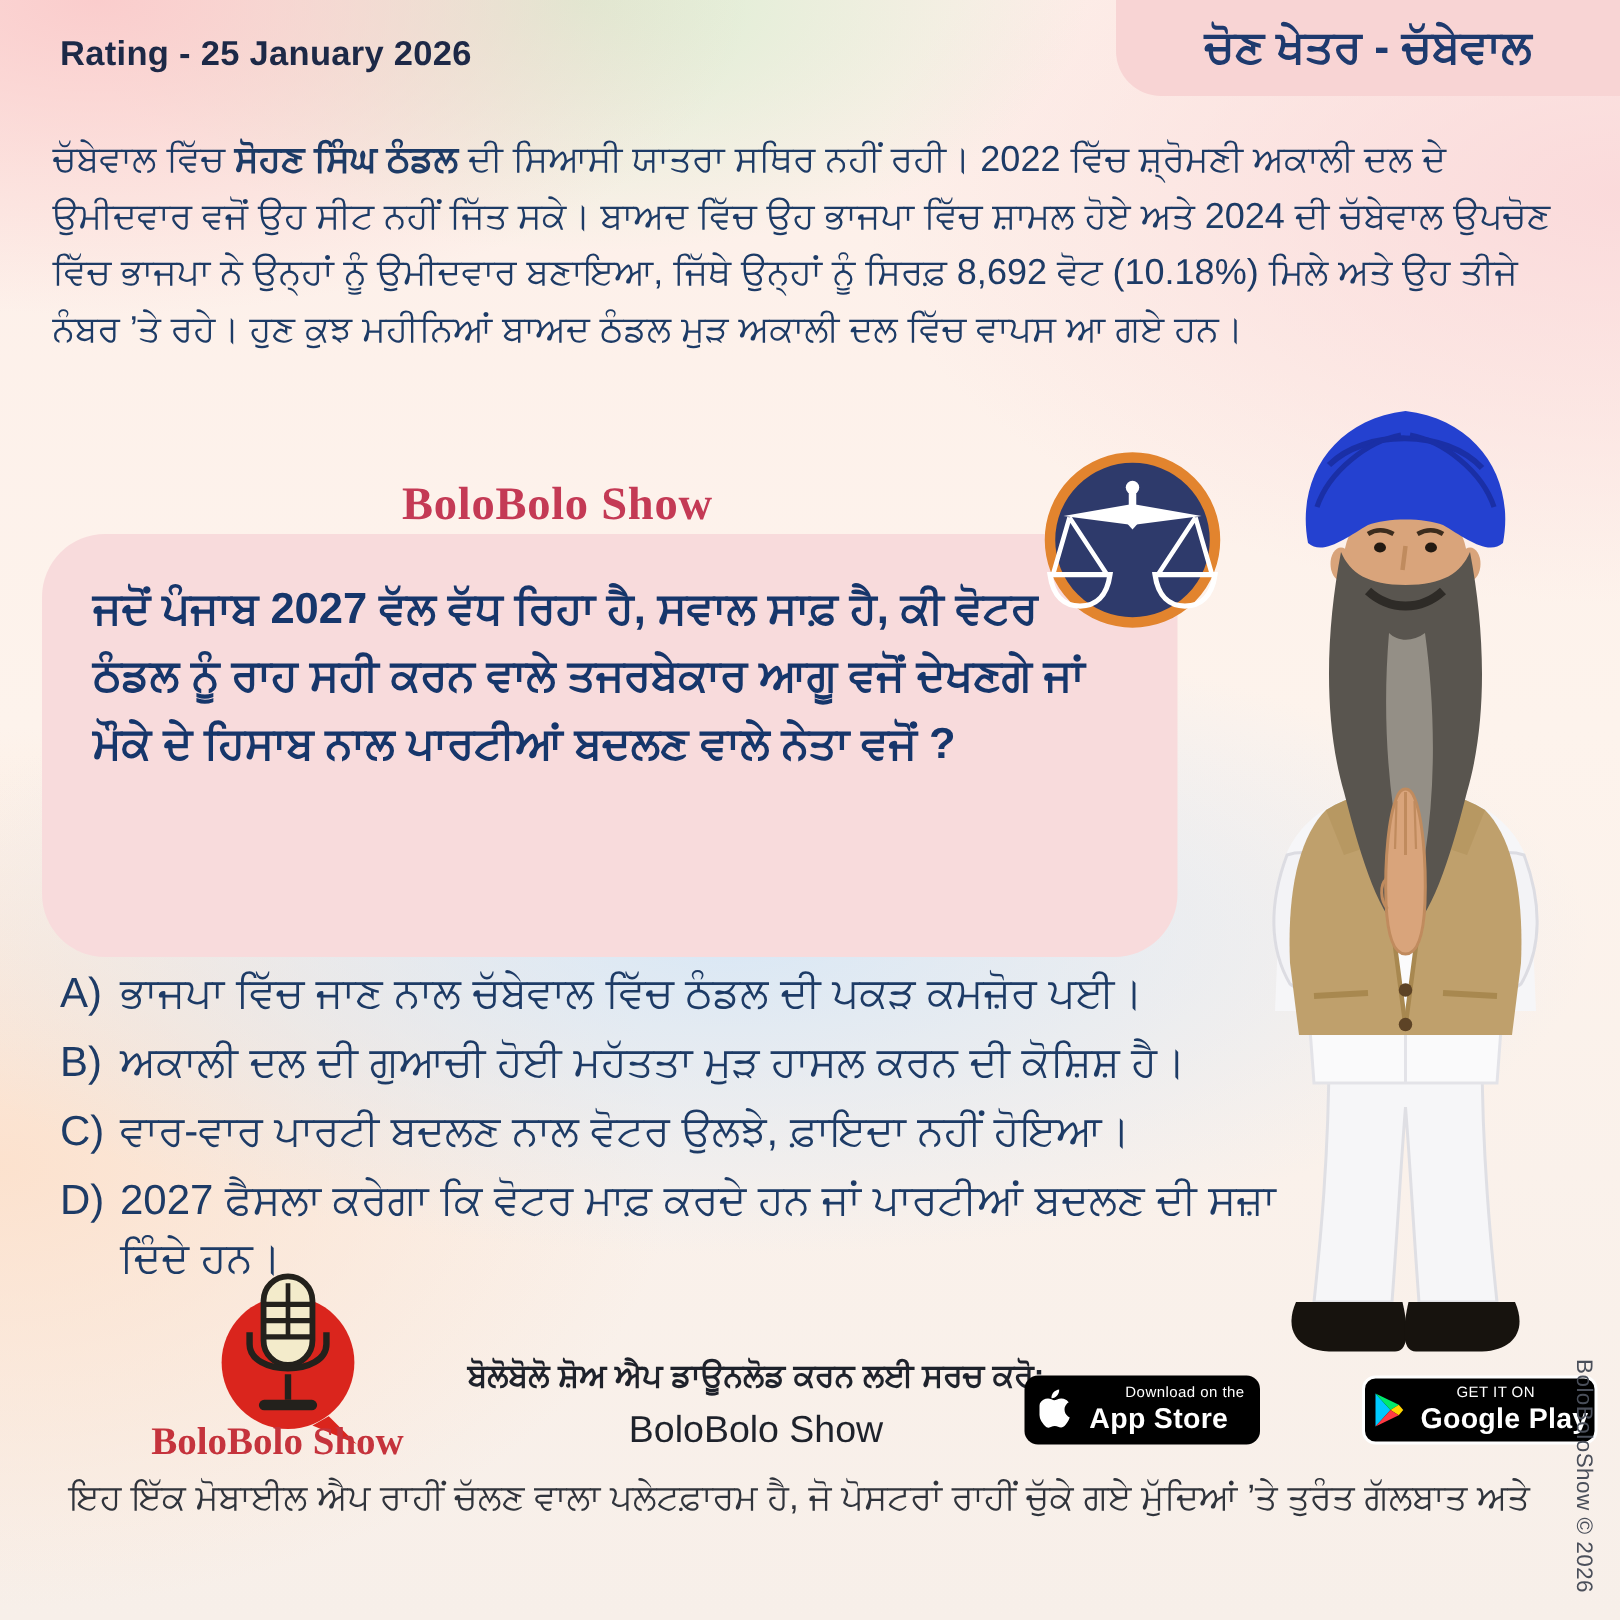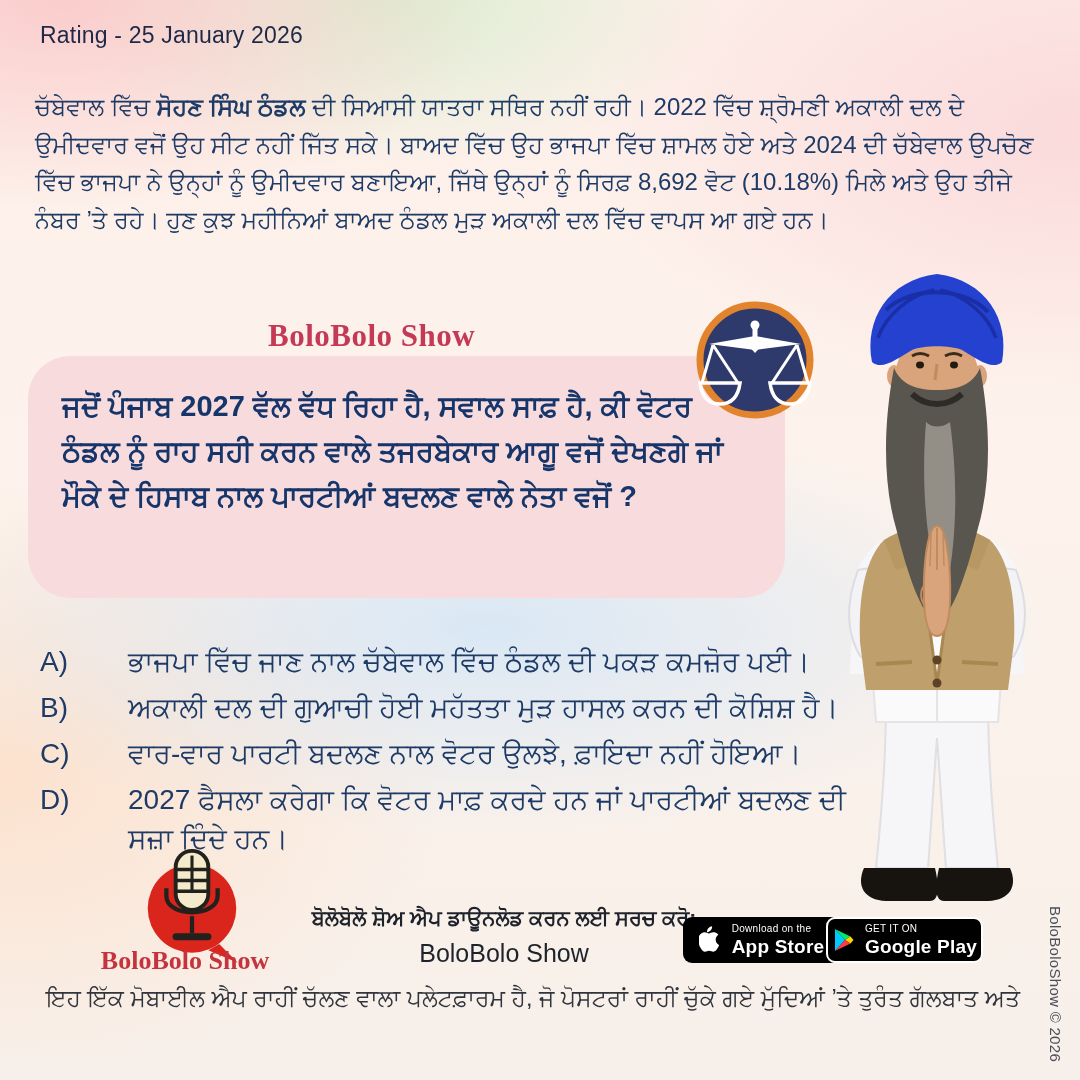--- a/index.html
+++ b/index.html
@@ -8,67 +8,68 @@
     position:relative; width:1080px; height:1080px; overflow:hidden;
     font-family:"Liberation Sans","DejaVu Sans",sans-serif;
     background:
       radial-gradient(ellipse 620px 300px at 6% 0%,   rgba(250,203,203,.95), rgba(250,203,203,0) 70%),
       radial-gradient(ellipse 480px 240px at 36% 0%,  rgba(213,238,206,.85), rgba(213,238,206,0) 70%),
       radial-gradient(ellipse 700px 380px at 100% 12%,rgba(250,214,216,.85), rgba(250,214,216,0) 72%),
       radial-gradient(ellipse 820px 300px at 45% 58%, rgba(206,228,248,.75), rgba(206,228,248,0) 70%),
       radial-gradient(ellipse 640px 420px at 0% 72%,  rgba(252,224,203,.9),  rgba(252,224,203,0) 70%),
       linear-gradient(180deg,#fdefe9 0%,#fdf3ec 45%,#f7efe9 100%);
   }
-  .rating { position:absolute; left:40px; top:22px; font-size:23px; font-weight:400;
+  .rating { position:absolute; left:40px; top:22px; font-size:23px; font-weight:700;
     color:#1d2947; letter-spacing:.2px; }
   .constituency-badge { position:absolute; right:0; top:0; width:336px; height:64px;
     background:#f8d4d4; border-radius:0 0 0 30px; display:flex; align-items:center;
     justify-content:center; font-size:30px; font-weight:700; color:#1e3a6e; white-space:nowrap; }
   .intro { position:absolute; left:35px; top:88px; width:1012px; font-size:24px;
     line-height:37.5px; color:#1d3b66; }
   .intro b { font-weight:700; }
   .show-title { position:absolute; left:268px; top:318px;
     font-family:"Liberation Serif","DejaVu Serif",serif; font-size:31px; font-weight:700;
     color:#c43a55; letter-spacing:.5px; }
-  .question-card { position:absolute; left:28px; top:356px; width:757px; height:242px;
+  .question-card { position:absolute; left:28px; top:356px; width:757px; height:282px;
     background:#f8dbdc; border-radius:42px; }
   .question-text { position:absolute; left:34px; top:28px; width:670px; font-size:29px;
     font-weight:700; line-height:45px; color:#16366b; }
   .scales-badge { position:absolute; left:692px; top:297px; width:126px; height:126px; }
   .person { position:absolute; left:828px; top:270px; width:218px; height:640px; }
   .options { position:absolute; left:40px; top:642px; width:838px; }
   .option-row { display:flex; font-size:28px; line-height:39px; color:#1d3b66; margin-bottom:7px; }
   .option-label { flex:0 0 40px; }
-  .option-text { flex:1;margin-left:48px; }
+  .option-text { flex:1; }
   .mic-logo { position:absolute; left:126px; top:846px; width:132px; height:117px; }
   .logo-wordmark { position:absolute; left:78px; top:946px; width:214px; text-align:center;
     font-family:"Liberation Serif","DejaVu Serif",serif; font-size:26px; font-weight:700; color:#c5333c; }
   .search-block { position:absolute; left:288px; top:906px; width:432px; text-align:center; color:#1e222b; }
   .search-prompt { font-size:21px; font-weight:600; }
   .search-term { font-size:25px; font-weight:500; margin-top:9px; }
   .store-badge { position:absolute; top:917px; width:157px; height:46px; background:#000;
     border-radius:9px; display:flex; align-items:center; justify-content:center; gap:9px; color:#fff; }
   .store-badge.app-store { left:683px; }
-  .store-badge.google-play { left:826px; border:2px solid #fff; }
+  .store-badge.google-play { left:908px; border:2px solid #fff; }
   .badge-text { display:flex; flex-direction:column; line-height:1; text-align:left; }
-  .badge-small { font-size:10px; letter-spacing:.3px; }
+  .badge-small { font-size:10px; letter-spacing:.3px;margin-left:24px; }
   .badge-big { font-size:19px; font-weight:600; margin-top:3px; letter-spacing:.2px; }
   .app-description { position:absolute; left:20px; top:980px; width:1026px; text-align:center;
     font-size:23.5px; line-height:36px; color:#30343c; }
   .copyright { position:absolute; left:1064px; top:906px; transform:rotate(90deg);
     transform-origin:0 0; font-size:15px; color:#4a4f5a; white-space:nowrap; letter-spacing:.3px; }
   .reference-note { position:absolute; right:33px; top:1056px; font-size:17px; color:#b2625f; }
 </style>
 </head>
 <body>
 
 <div class="poster">
 
   <div class="rating">Rating - 25 January 2026</div>
 
+  <div class="constituency-badge">ਚੋਣ ਖੇਤਰ - ਚੱਬੇਵਾਲ</div>
 
   <p class="intro"><span>ਚੱਬੇਵਾਲ ਵਿੱਚ </span><b>ਸੋਹਣ ਸਿੰਘ ਠੰਡਲ</b><span> ਦੀ ਸਿਆਸੀ ਯਾਤਰਾ ਸਥਿਰ ਨਹੀਂ ਰਹੀ। 2022 ਵਿੱਚ ਸ਼੍ਰੋਮਣੀ ਅਕਾਲੀ ਦਲ ਦੇ ਉਮੀਦਵਾਰ ਵਜੋਂ ਉਹ ਸੀਟ ਨਹੀਂ ਜਿੱਤ ਸਕੇ। ਬਾਅਦ ਵਿੱਚ ਉਹ ਭਾਜਪਾ ਵਿੱਚ ਸ਼ਾਮਲ ਹੋਏ ਅਤੇ 2024 ਦੀ ਚੱਬੇਵਾਲ ਉਪਚੋਣ ਵਿੱਚ ਭਾਜਪਾ ਨੇ ਉਨ੍ਹਾਂ ਨੂੰ ਉਮੀਦਵਾਰ ਬਣਾਇਆ, ਜਿੱਥੇ ਉਨ੍ਹਾਂ ਨੂੰ ਸਿਰਫ਼ 8,692 ਵੋਟ (10.18%) ਮਿਲੇ ਅਤੇ ਉਹ ਤੀਜੇ ਨੰਬਰ ’ਤੇ ਰਹੇ। ਹੁਣ ਕੁਝ ਮਹੀਨਿਆਂ ਬਾਅਦ ਠੰਡਲ ਮੁੜ ਅਕਾਲੀ ਦਲ ਵਿੱਚ ਵਾਪਸ ਆ ਗਏ ਹਨ।</span></p>
 
   <div class="show-title">BoloBolo Show</div>
 
   <div class="question-card">
     <div class="question-text">ਜਦੋਂ ਪੰਜਾਬ 2027 ਵੱਲ ਵੱਧ ਰਿਹਾ ਹੈ, ਸਵਾਲ ਸਾਫ਼ ਹੈ, ਕੀ ਵੋਟਰ ਠੰਡਲ ਨੂੰ ਰਾਹ ਸਹੀ ਕਰਨ ਵਾਲੇ ਤਜਰਬੇਕਾਰ ਆਗੂ ਵਜੋਂ ਦੇਖਣਗੇ ਜਾਂ ਮੌਕੇ ਦੇ ਹਿਸਾਬ ਨਾਲ ਪਾਰਟੀਆਂ ਬਦਲਣ ਵਾਲੇ ਨੇਤਾ ਵਜੋਂ ?</div>
   </div>
 
   <svg class="scales-badge" viewBox="0 0 126 126">

